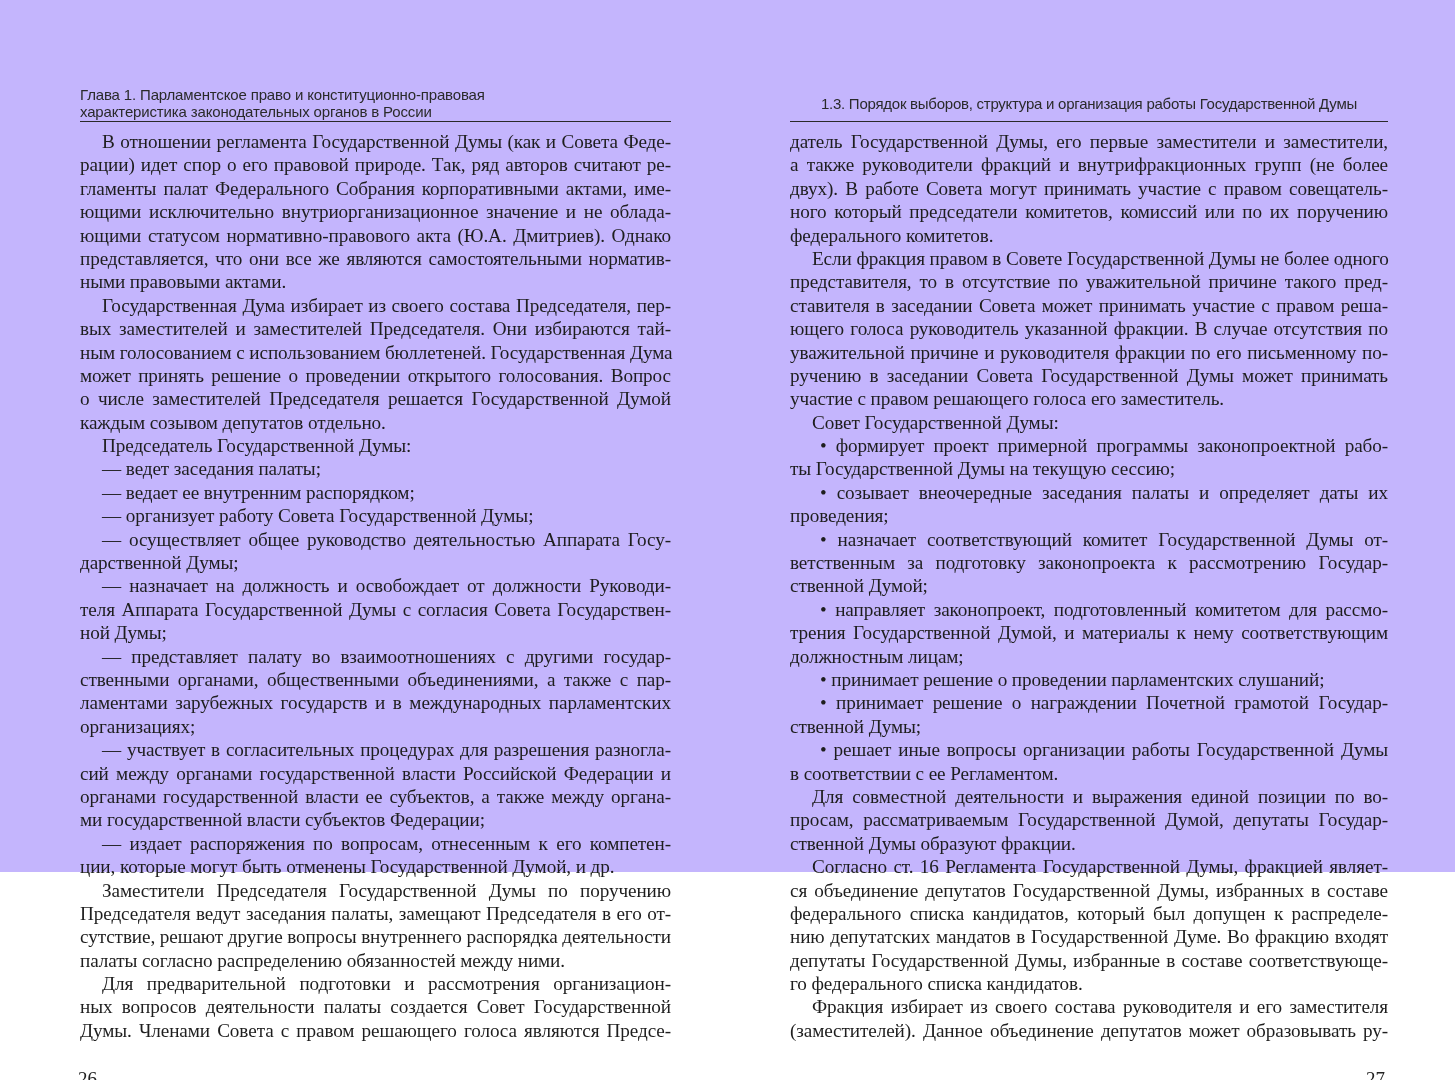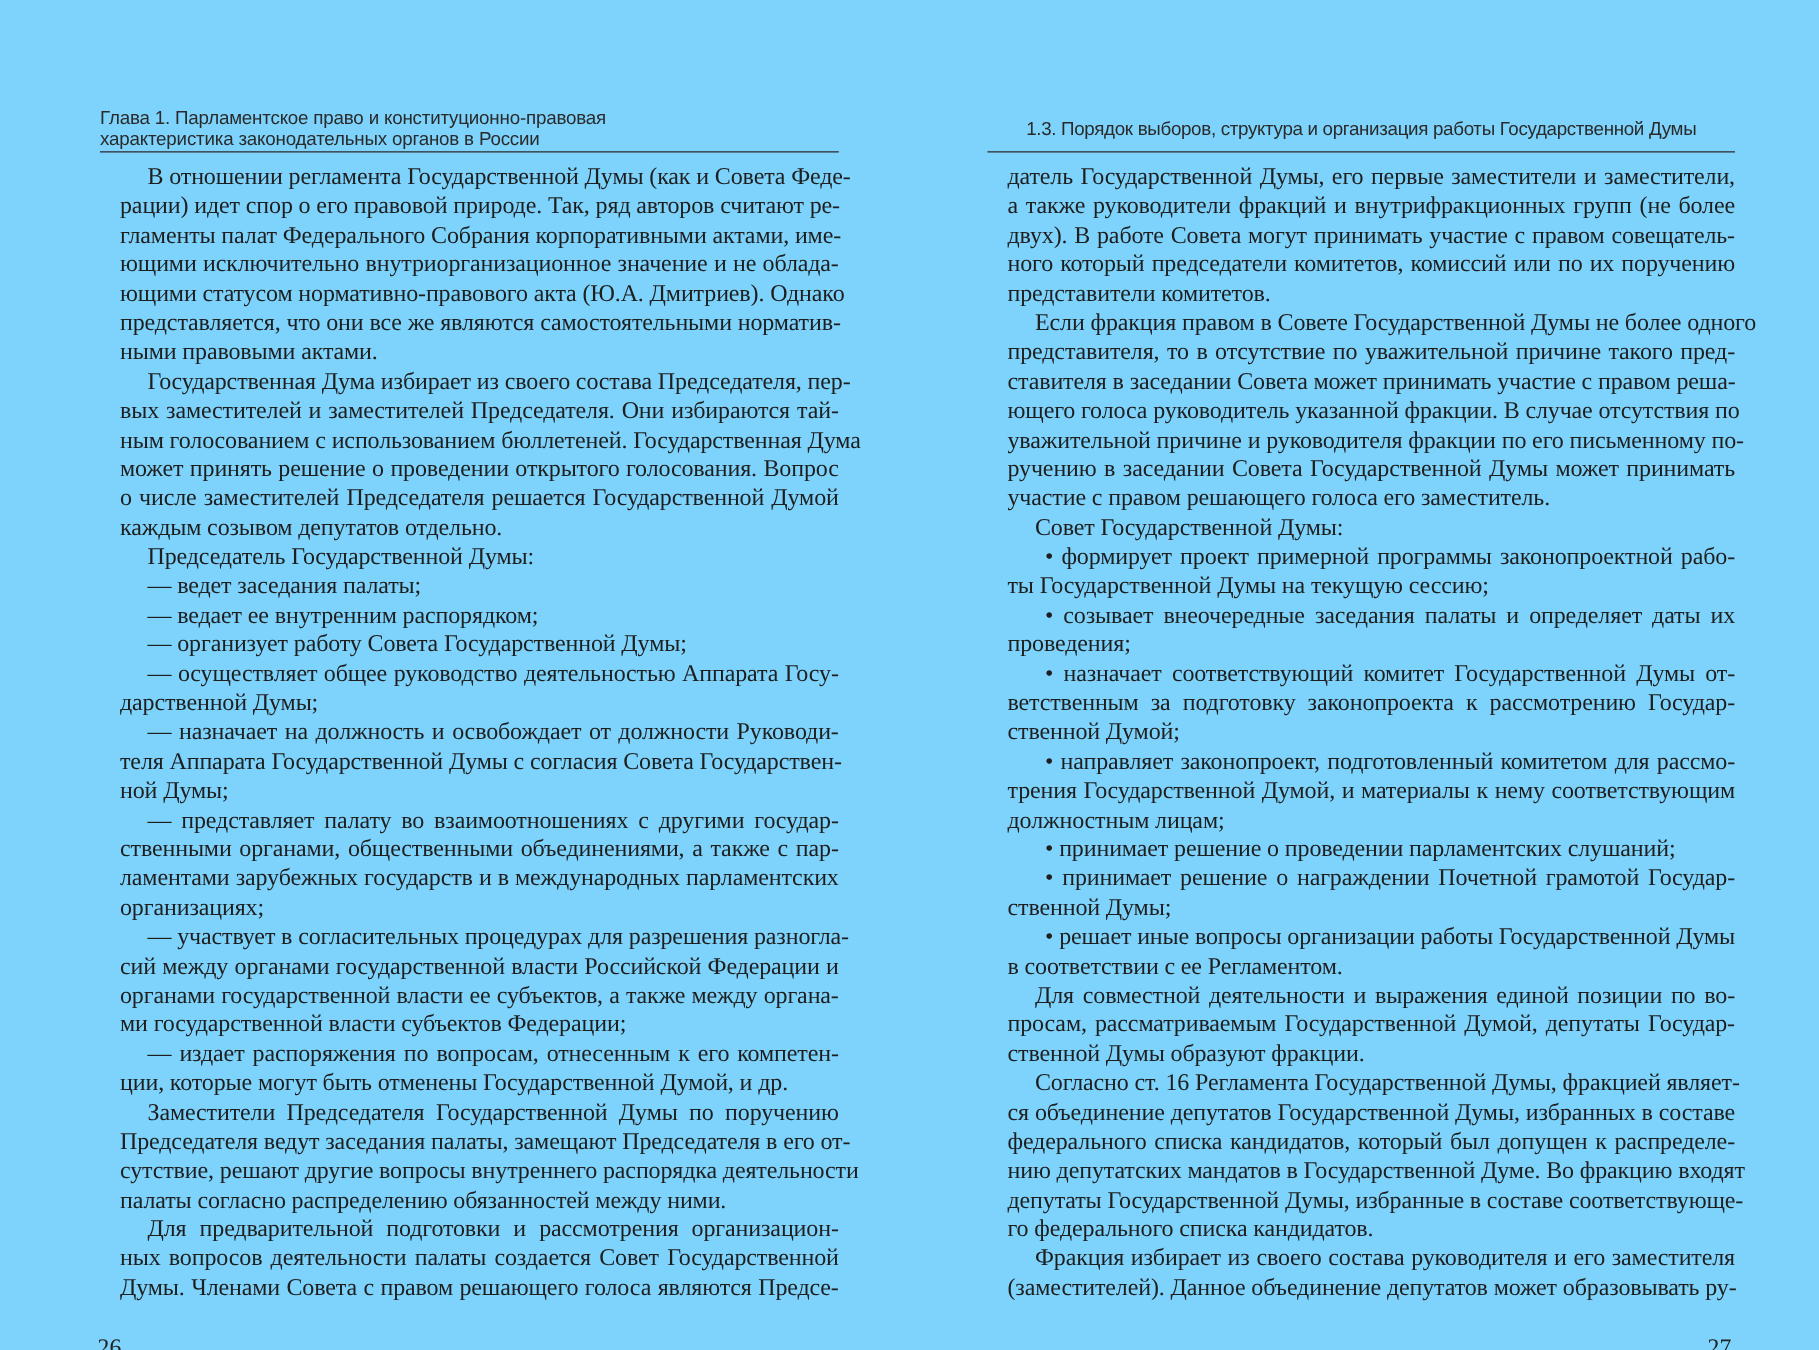--- a/index.html
+++ b/index.html
@@ -11,22 +11,22 @@
     width: 1455px;
     height: 1080px;
     position: relative;
     overflow: hidden;
     color: #1c1c1c;
   }
   .spread {
     position: absolute;
     left: 0; top: 0;
     width: 1455px;
-    height: 1080px;
-    background: #7dd3fc;
+    height: 872px;
+    background: #c4b5fd;
   }
   .page {
     position: absolute;
     top: 86px;
   }
   .page-left  { left: 80px;  width: 591px; }
   .page-right { left: 790px; width: 598px; }
 
   .running-head {
     font-family: "Liberation Sans", sans-serif;
@@ -52,21 +52,20 @@
   }
 
   .body-text {
     margin-top: 8px;
     font-family: "Liberation Serif", serif;
     font-size: 19.2px;
     line-height: 23.4px;
     color: #1e1e1e;
     text-align: justify;
     letter-spacing: -0.1px;
-    margin-left: 16px;
   }
   .line {
     display: block;
     white-space: nowrap;
     text-align-last: justify;
     text-align: justify;
     height: 23.4px;
   }
   .line.last {
     text-align-last: left;
@@ -143,21 +142,21 @@
 
   <div class="page page-right">
     <div class="running-head">
       <span>1.3. Порядок выборов, структура и организация работы Государственной Думы</span>
     </div>
     <div class="body-text" id="right-body">
         <span class="line">датель Государственной Думы, его первые заместители и заместители,</span>
         <span class="line">а также руководители фракций и внутрифракционных групп (не более</span>
         <span class="line">двух). В работе Совета могут принимать участие с правом совещатель-</span>
         <span class="line">ного который председатели комитетов, комиссий или по их поручению</span>
-        <span class="line last">представители комитетов.</span>
+        <span class="line last">федерального комитетов.</span>
         <span class="line indent">Если фракция правом в Совете Государственной Думы не более одного</span>
         <span class="line">представителя, то в отсутствие по уважительной причине такого пред-</span>
         <span class="line">ставителя в заседании Совета может принимать участие с правом реша-</span>
         <span class="line">ющего голоса руководитель указанной фракции. В случае отсутствия по</span>
         <span class="line">уважительной причине и руководителя фракции по его письменному по-</span>
         <span class="line">ручению в заседании Совета Государственной Думы может принимать</span>
         <span class="line last">участие с правом решающего голоса его заместитель.</span>
         <span class="line indent last">Совет Государственной Думы:</span>
         <span class="line bullet-indent">• формирует проект примерной программы законопроектной рабо-</span>
         <span class="line last">ты Государственной Думы на текущую сессию;</span>

